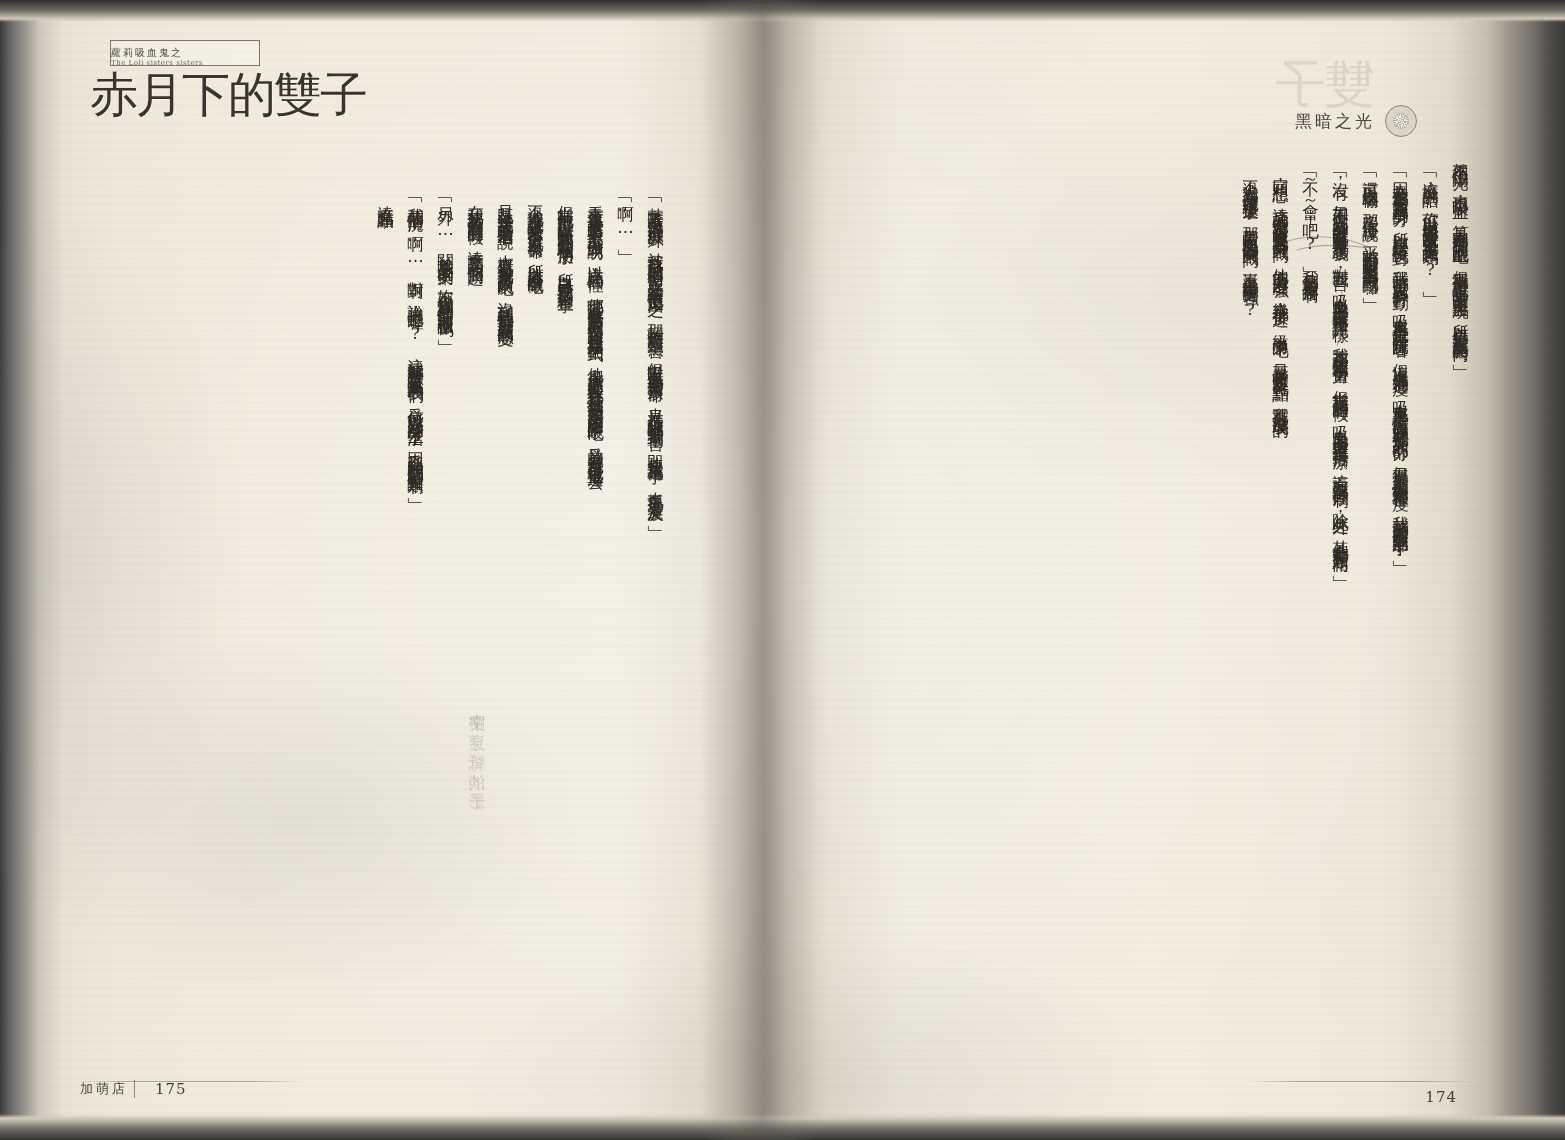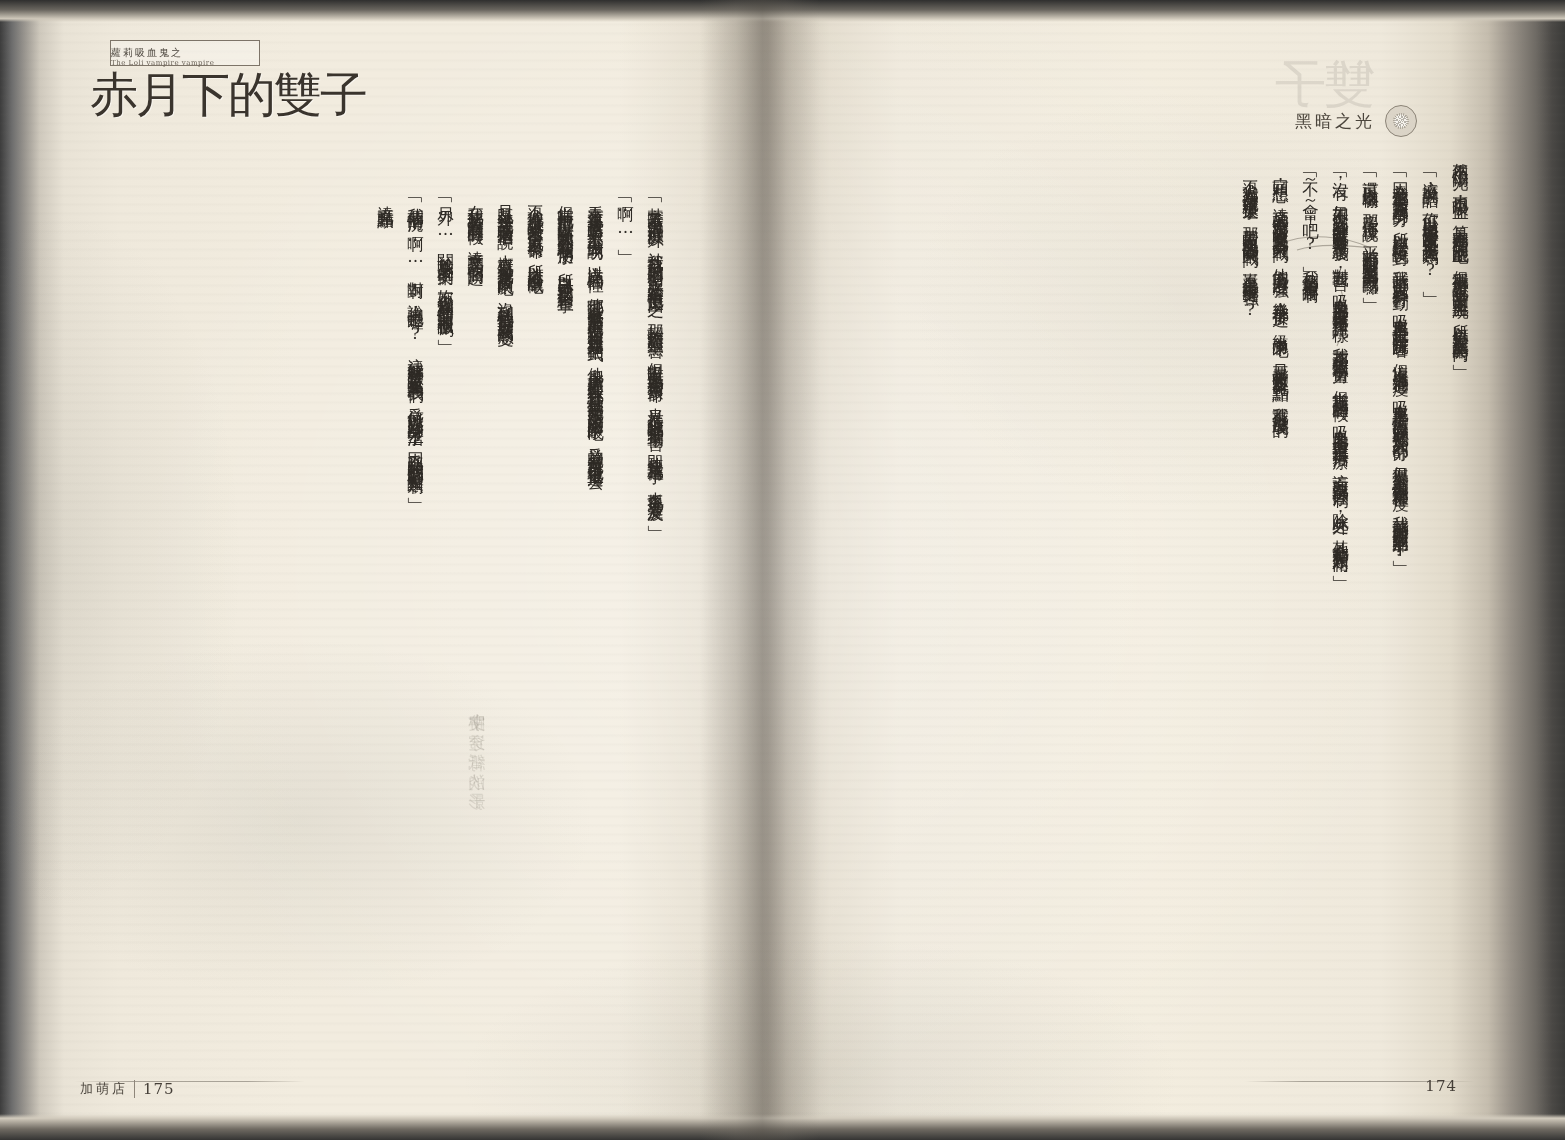--- a/index.html
+++ b/index.html
@@ -190,24 +190,24 @@
     position: absolute;
     left: 50px; bottom: 42px;
     display: flex; gap: 8px;
     font-size: 13px; color: #4d473f;
   }
   #footer-left .tag {
     letter-spacing: 3px;
     padding-right: 6px;
     border-right: 1px solid #8e867a;
   }
-  #footer-left .pageno { font-size: 15px; letter-spacing: 1px; color: #443e37; }
+  #footer-left .pageno { font-size: 15px; letter-spacing: 1px; color: #443e37; margin-left: 12px; }
   #footer-right {
     position: absolute;
-    right: 78px; bottom: 45px;
+    right: 78px; bottom: 34px;
     font-size: 15px; color: #443e37; letter-spacing: 1px;
   }
   .rule {
     position: absolute;
     height: 1px;
     background: linear-gradient(90deg, rgba(110,104,94,0) 0%, rgba(110,104,94,0.55) 25%, rgba(110,104,94,0.55) 75%, rgba(110,104,94,0) 100%);
   }
   #rule-left  { left: 45px;  bottom: 58px; width: 230px; }
   #rule-right { right: 60px; bottom: 58px; width: 230px; }
 
@@ -242,21 +242,21 @@
   <div id="grain"></div>
   <div id="streaks"></div>
   <div id="edge-top"></div>
   <div id="edge-bottom"></div>
 
   <div class="page" id="page-left">
 
     <div id="logo-block">
       <div id="logo-ribbon">
         <span class="cn">蘿莉吸血鬼之</span>
-        <span class="en">The Loli vampire vampire</span>
+        <span class="en">The Loli sisters sisters</span>
       </div>
       <div id="logo-title">赤月下的雙子</div>
     </div>
 
     <div class="vcols" id="left-text">
       <p class="indent">「其實除了魔力消耗過度以外，被我自己發出的那招『起源之光』給擊中也是原因之一。那招雖然對人類無害，但對吸血鬼而言卻相當致命，光只是進行詠唱都會受到傷害。即使是我這種吊子，也免不了遭受波及。」</p>
       <p class="indent">「啊……」</p>
       <p class="indent">看來達克這邊故意略過了一部分不去做說明。以達克的個性，他哪可能會毫無對策的就使出這種和自殺無異的招式？他身上所穿的那件黑色外套恐怕就是爲此而留下來的防禦手段吧？爲的就是避免自己也被捲進去。</p>
       <p class="indent">但當時他把那可以遮斷光源的黑外套給我們使用了，所以自己才會被那招給直擊。</p>
       <p class="indent">不過他應該也計算過自己不會就這麼喪命，所以才會這麼做吧。</p>

